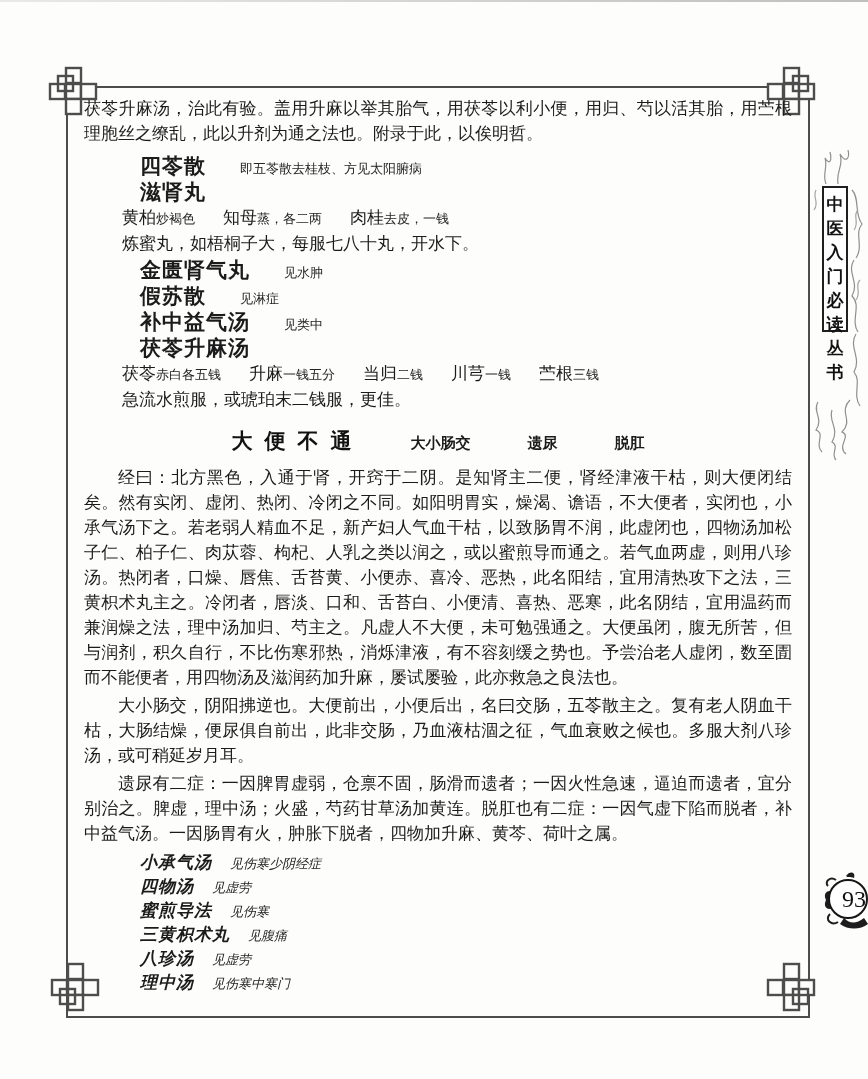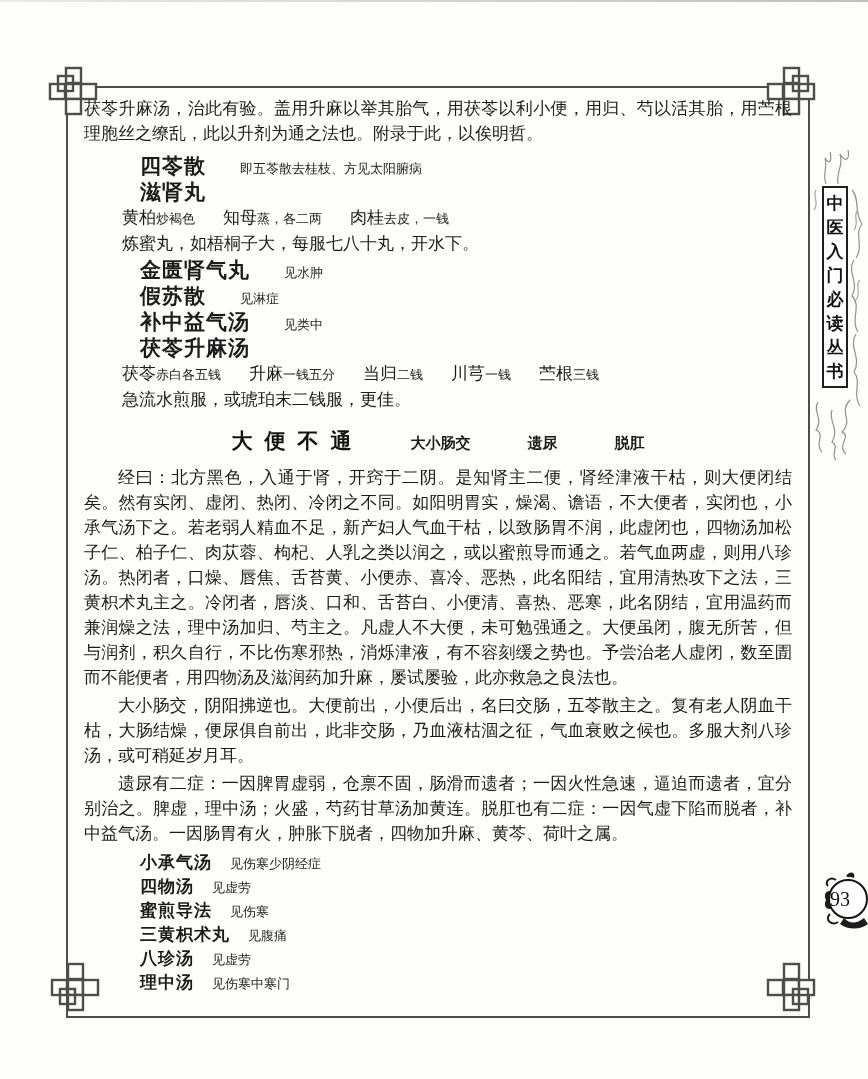--- a/index.html
+++ b/index.html
@@ -39,43 +39,43 @@
     margin-top:12px;margin-bottom:8px;height:32px;line-height:32px;white-space:nowrap;gap:37px;
   }
   .section-title{
     font-family:"Liberation Sans",sans-serif;font-weight:bold;
     font-size:21px;letter-spacing:12px;color:#111;
   }
   .section-sub{font-size:15px;margin-left:10px;font-weight:bold;}
   .section-sub + .section-sub{margin-left:20px;}
 
   .para{margin-top:3px;}
-  .refs{margin-top:5px;}
+  .refs{margin-top:5px;font-style:italic;}
   .ref{margin-left:56px;height:24px;line-height:24px;white-space:nowrap;}
   .ref .name{font-family:"Liberation Sans",sans-serif;font-weight:bold;font-size:17px;letter-spacing:1px;}
   .ref .note{font-size:13px;margin-left:14px;color:#242424;}
 
   
   .banner{position:absolute;left:808px;top:150px;width:60px;height:312px;}
   .banner svg{position:absolute;left:0;top:0;}
   .banner-box{
-    position:absolute;left:14px;top:36px;width:26px;height:202px;
+    position:absolute;left:14px;top:36px;width:26px;height:146px;
     border:2px solid #1f1f1f;background:rgba(255,255,255,0.9);
-    font-family:Liberation Mono, monospace;font-weight:bold;font-size:17px;
+    font-family:Liberation Serif, serif;font-weight:bold;font-size:17px;
     line-height:24px;text-align:center;word-break:break-all;
     padding-top:5px;box-sizing:border-box;color:#111;
   }
 
   
   .page-badge{position:absolute;left:820px;top:870px;width:60px;height:60px;}
   .page-badge svg{position:absolute;left:0;top:0;}
   .badge-circle{
     position:absolute;left:8px;top:9px;width:40px;height:40px;border-radius:50%;
     border:2px solid #161616;background:#fff;box-sizing:border-box;
-    text-align:left;line-height:36px;font-size:20px;color:#111;
+    text-align:right;line-height:36px;font-size:24px;color:#111;
   }
 </style>
 </head>
 <body>
 
 <div class="page">
   <div class="scan-edge"></div>
 
   <div class="frame"></div>
 

